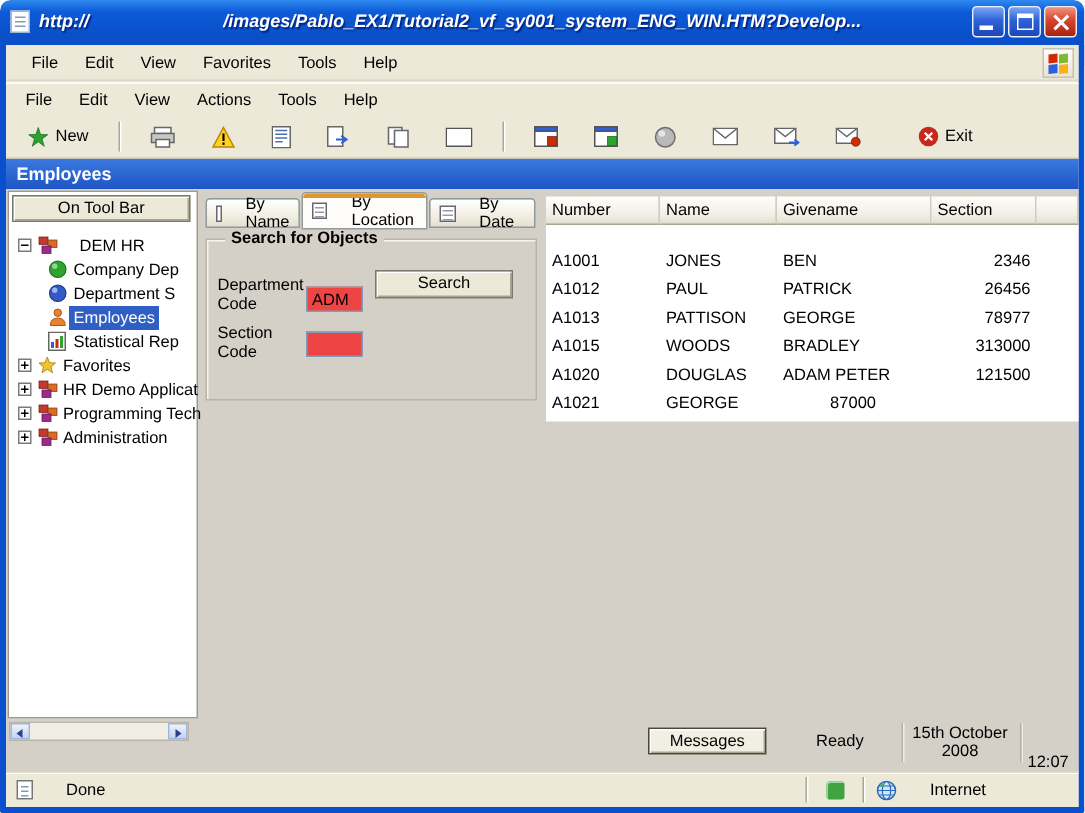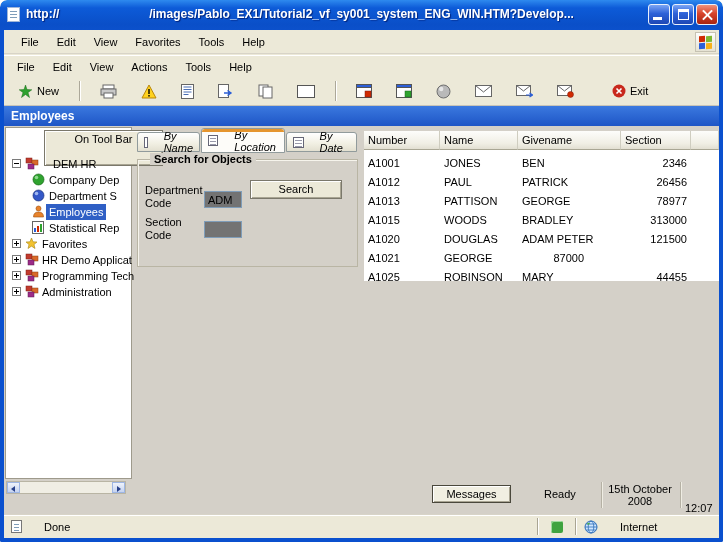--- a/index.html
+++ b/index.html
@@ -5,21 +5,21 @@
   * { box-sizing: border-box; margin: 0; padding: 0; }
   html,body { background:#fff; }
   body { font-family:"Liberation Sans", sans-serif; }
 
   .window { position:relative; width:723px; height:542px; overflow:hidden;
             background:#ECE9D8; border-radius:7px 7px 2px 2px; }
 
   
   .titlebar { position:absolute; top:0; left:0; right:0; height:44px;
     background:linear-gradient(180deg,#2E8AEF 0%,#0D5BD8 18%,#0A4FC8 55%,#0D52CF 82%,#0A44B0 100%);
-    border-radius:7px 7px 0 0; color:#fff; }
+    border-radius:7px 7px 0 0; color:#fff;font-style:italic; }
   .title-icon { position:absolute; left:7px; top:7px; width:13px; height:15px;
     background:#fff; border:1px solid #9FB6D8; }
   .title-icon::after { content:""; position:absolute; left:2px; top:3px; width:7px; height:1px;
     background:#7F9DB9; box-shadow:0 3px 0 #7F9DB9, 0 6px 0 #7F9DB9; }
   .title-prefix { position:absolute; left:26px; top:7px; font-size:12px; font-weight:bold;
     text-shadow:1px 1px 1px #00227A; white-space:nowrap; }
   .title-url { position:absolute; left:50%; transform:translateX(-50%); top:7px;
     font-size:12px; font-weight:bold; text-shadow:1px 1px 1px #00227A; white-space:nowrap; }
   .winbtns { position:absolute; right:5px; top:4px; display:flex; gap:2px; }
   .wbtn { position:relative; width:22px; height:21px; border-radius:3px;
@@ -61,71 +61,71 @@
     font-size:12px; line-height:20px; padding-left:7px; }
 
   
   .content { position:absolute; top:96px; left:0; right:0; bottom:24px; background:#D4D0C8; }
 
   
   .left-panel { position:absolute; left:1px; top:1px; width:127px; height:352px;
     background:#fff; border:1px solid #9E9A8C; }
   .bevel { background:#ECE9D8; border:1px solid #7B786B;
     box-shadow: inset 1px 1px 0 #FFFFFF, inset -1px -1px 0 #A9A593; }
-  .ontoolbar-btn { position:absolute; left:2px; top:2px; width:119px; height:36px;
-    text-align:center; line-height:16px; font-size:11px; cursor:default;margin-left:36px; }
+  .ontoolbar-btn { position:absolute; left:2px; top:2px; width:119px; height:18px;
+    text-align:center; line-height:16px; font-size:11px; cursor:default; }
   .trow { position:absolute; left:0; width:125px; height:16px; line-height:16px; cursor:default; }
   .expander { position:absolute; top:3px; width:9px; height:9px; background:#fff; border:1px solid #7A7A7A; }
   .expander::before { content:""; position:absolute; left:1px; right:1px; top:50%; height:1px; margin-top:-0.5px; background:#000; }
   .expander.plus::after { content:""; position:absolute; top:1px; bottom:1px; left:50%; width:1px; margin-left:-0.5px; background:#000; }
   .ticon { position:absolute; top:1px; width:14px; height:14px; }
   .tlabel { position:absolute; top:0; white-space:nowrap; padding:0 3px; }
   .tlabel.sel { background:#2F5FC5; color:#fff; }
 
   
   .hscroll { position:absolute; left:2px; top:355px; width:120px; height:13px;
     background:#F0EEE4; border:1px solid #B9B5A4; display:flex; justify-content:space-between; }
   .harrow { width:13px; height:11px; background:linear-gradient(180deg,#EEF3FB,#C6D3F0);
     border:1px solid #9EB6E4; position:relative; }
   .harrow::before { content:""; position:absolute; top:3px; border-top:3px solid transparent;
     border-bottom:3px solid transparent; }
   .harrow.left::before  { left:3px; border-right:4px solid #28418A; }
   .harrow.right::before { right:3px; border-left:4px solid #28418A; }
 
   
   .tab { position:absolute; display:flex; align-items:center; gap:16px; padding:0 6px;
-    border:1px solid #919B9C; border-radius:3px 3px 0 0; cursor:default;font-style:italic; }
+    border:1px solid #919B9C; border-radius:3px 3px 0 0; cursor:default; }
   .tab-inactive { top:6px; height:20px; background:linear-gradient(180deg,#FFFFFF,#F1EFE2 60%,#E3E0D0); }
   .tab-active { top:2px; height:25px; background:#FDFCF9; z-index:2; }
   .tab-active::before { content:""; position:absolute; top:0; left:0; right:0; height:3px;
     background:#E5952E; border-radius:3px 3px 0 0; }
   .tab-icon { width:13px; height:11px; background:#fff; border:1px solid #667; position:relative; }
   .tab-icon::after { content:""; position:absolute; left:1px; right:1px; top:2px; height:1px;
     background:#99A; box-shadow:0 3px 0 #99A, 0 6px 0 #99A; }
 
   
   .groupbox { position:absolute; left:133px; top:33px; width:221px; height:108px;
     border:1px solid #B9B5A4; box-shadow:inset 1px 1px 0 #F6F4EC; }
   .gb-title { position:absolute; left:12px; top:-7px; background:#D4D0C8; padding:0 4px;
     font-weight:bold; white-space:nowrap; }
   .gb-label { position:absolute; left:7px; width:60px; line-height:13px; }
   .xp-input { position:absolute; width:38px; height:17px; border:1px solid #7F9DB9;
-    font-family:"Liberation Sans",sans-serif; font-size:11px; padding:1px 3px; background:#737373; }
+    font-family:"Liberation Sans",sans-serif; font-size:11px; padding:1px 3px; background:#ef4444; }
   .btn-search { position:absolute; left:112px; top:20px; width:92px; height:19px;
     font-size:11px; text-align:center; line-height:17px; cursor:default; }
 
   
   .rtable { position:absolute; left:360px; top:5px; width:355px; }
   .thead { display:flex; height:19px; }
   .th { background:linear-gradient(180deg,#FDFDFB,#F0EEE4 70%,#E2DFD2);
     border-right:1px solid #CFCDC0; border-bottom:1px solid #A9A694;
     padding:0 4px; line-height:18px; white-space:nowrap; overflow:hidden; cursor:default; }
   .tbody { background:#fff; height:131px; overflow:hidden; }
   .tr { display:flex; height:19px; line-height:19px; cursor:default; }
-  .td { padding:4px 4px; white-space:nowrap; overflow:hidden; }
+  .td { padding:15px 4px; white-space:nowrap; overflow:hidden; }
   .c0{width:76px}.c1{width:78px}.c2{width:103px}.c3{width:70px}.c4{flex:1}
   .td.c3{text-align:right}
 
   
   .btn-messages { position:absolute; left:428px; top:359px; width:79px; height:18px;
     background:#F1EFE2; border:1px solid #4A483C;
     box-shadow: inset 1px 1px 0 #FFFFFF, inset -1px -1px 0 #A9A593;
     text-align:center; line-height:16px; cursor:default; }
   .txt-ready { position:absolute; left:540px; top:362px; }
   .strip-sep { position:absolute; top:356px; height:26px; width:0;

